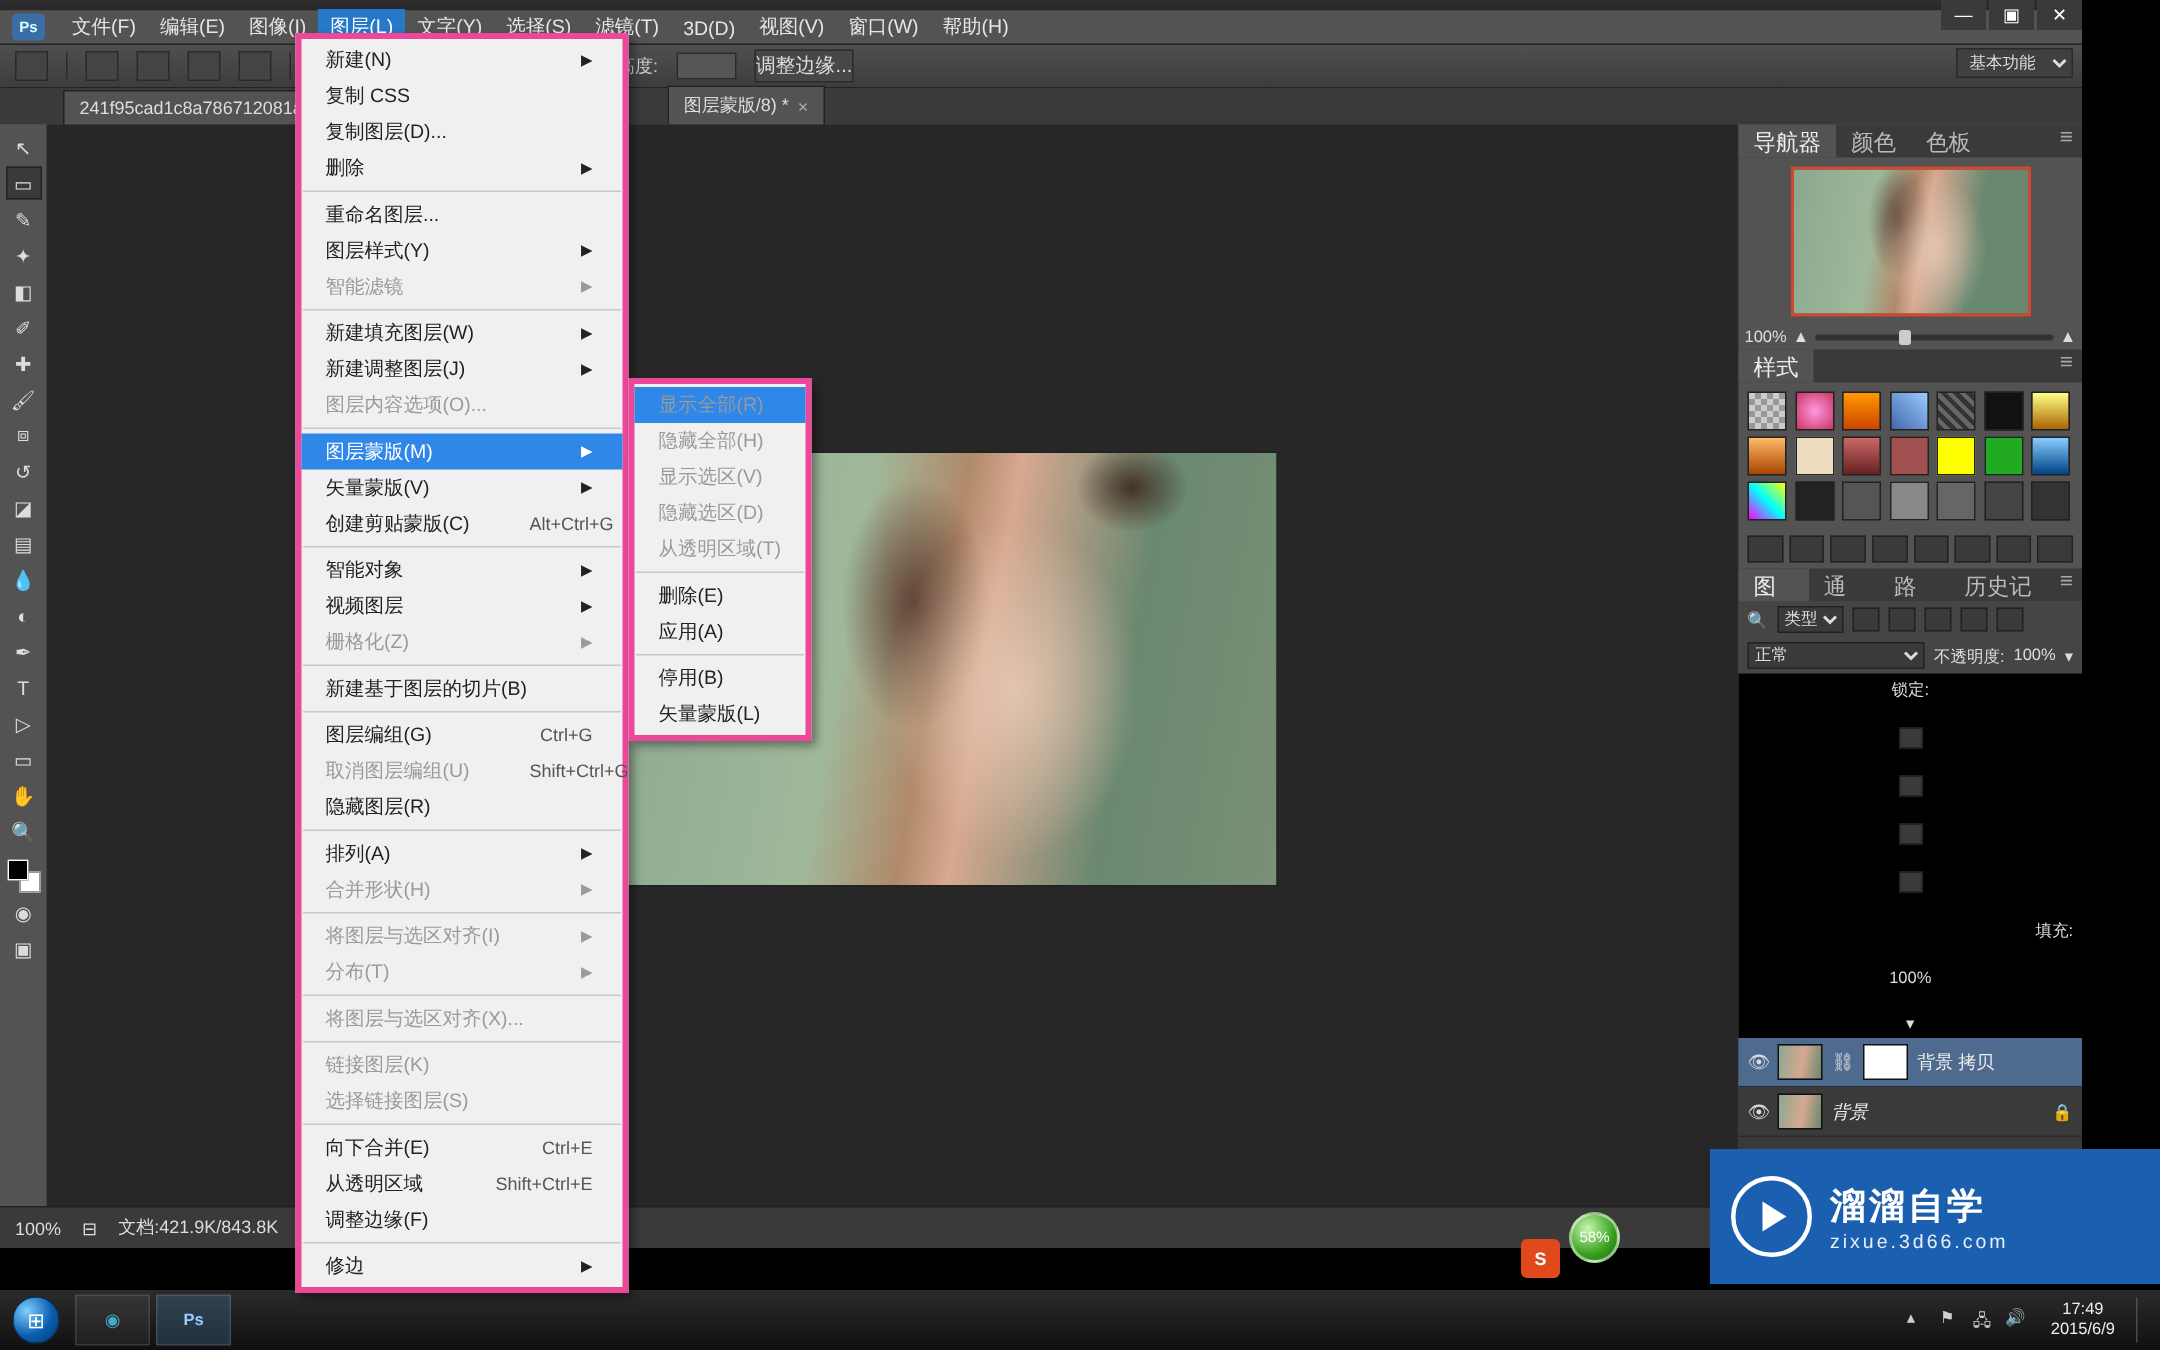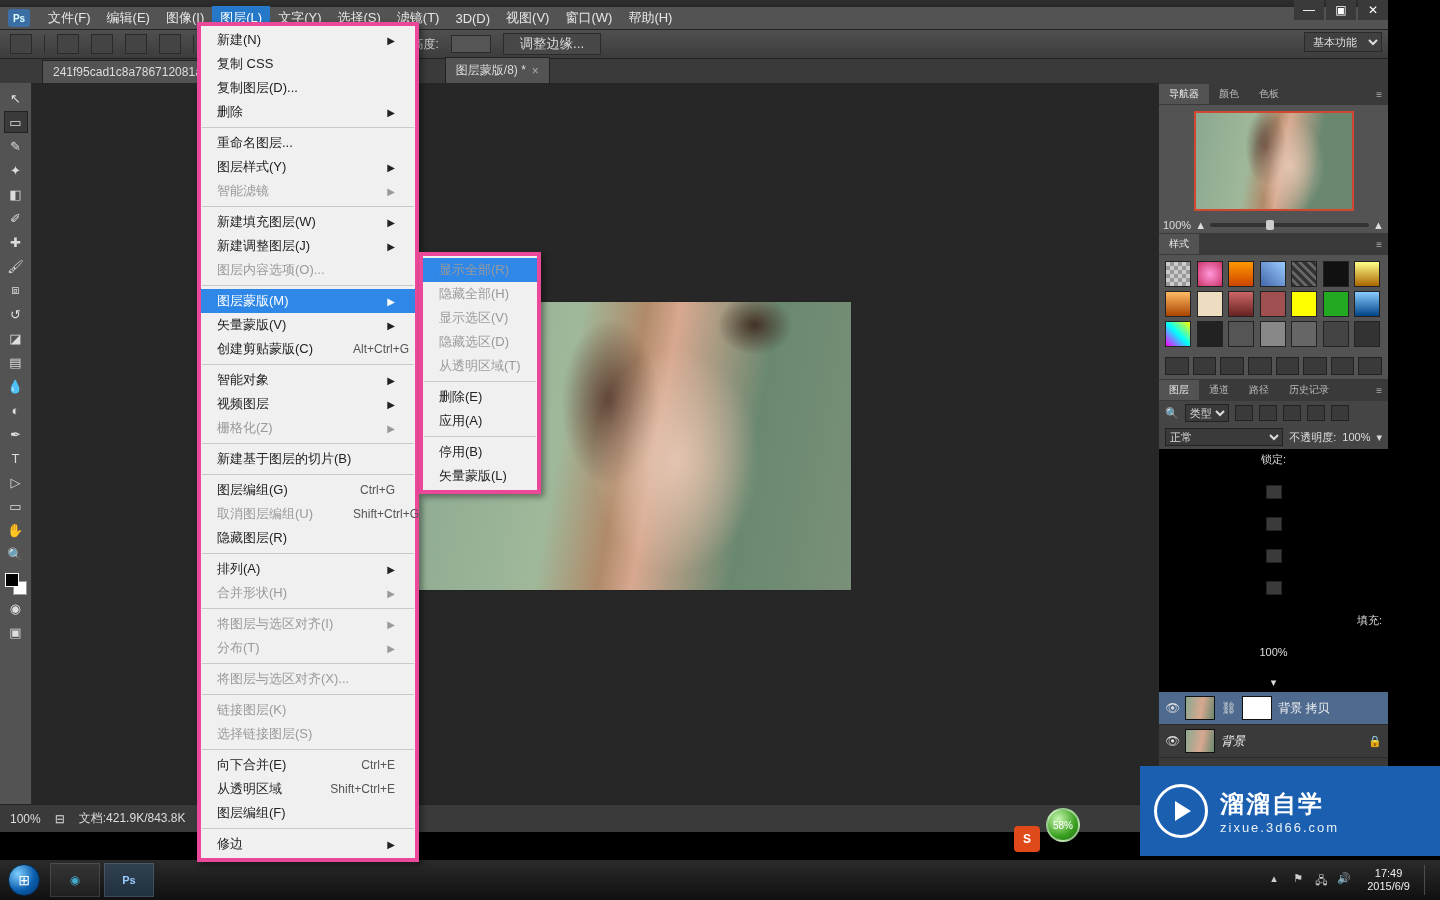--- a/index.html
+++ b/index.html
@@ -12,21 +12,21 @@
 .win-btn { width: 30px; height: 20px; background: #3a3a3a; display: flex; align-items: center; justify-content: center; color: #fff; font-size: 12px; }
 .menubar { height: 22px; background: #535353; display: flex; align-items: center; padding-left: 8px; color: #e6e6e6; font-size: 13px; }
 .menubar .logo { width: 22px; height: 18px; background:#3b6ea5; border-radius:3px; margin-right:10px; display:flex;align-items:center;justify-content:center;font-weight:bold;font-size:10px;color:#dff;}
 .menubar .mitem { padding: 3px 8px; cursor: default; }
 .menubar .mitem.active { background: #2579c8; color:#fff; }
 .optionsbar { height: 30px; background: linear-gradient(#4f4f4f,#3d3d3d); border-top:1px solid #222; border-bottom:1px solid #222; display:flex; align-items:center; padding: 0 10px; gap:12px; color:#ccc; font-size:12px;}
 .optionsbar .ob-icon { width:22px; height:20px; border:1px solid #2a2a2a; background:#444; }
 .optionsbar .ob-sep { width:1px; height:18px; background:#2a2a2a; }
 .optionsbar select { background:#404040; color:#ddd; border:1px solid #2a2a2a; height:20px; font-size:11px; padding:0 8px 0 4px; }
 .optionsbar input.num { width:40px; height:18px; background:#555; border:1px solid #2a2a2a; color:#ddd; font-size:11px; }
-.optionsbar .btn { background:#474747; border:1px solid #2a2a2a; padding:1px 16px; color:#ddd; }
+.optionsbar .btn { background:#474747; border:1px solid #2a2a2a; padding:1px 0; color:#ddd; }
 .workspace-sel { position:absolute; right:6px; top:32px; }
 .tabsbar { height: 24px; background:#3a3a3a; display:flex; align-items:flex-end; padding-left:42px; font-size:12px; color:#ddd;}
 .doctab { padding: 4px 10px; background:#535353; margin-right:2px; border-top:1px solid #222; border-left:1px solid #222; border-right:1px solid #222; display:flex; align-items:center; gap:6px;}
 .doctab .close { color:#aaa; }
 
 
 .main { position: absolute; top: 83px; bottom: 28px; left:0; right:0; display:flex; }
 .toolbar-left { width: 32px; background: #535353; border-right:1px solid #2a2a2a; display:flex; flex-direction:column; align-items:center; padding-top:4px; gap:2px; }
 .tool { width:24px; height:22px; display:flex; align-items:center; justify-content:center; color:#ddd; font-size:13px;}
 .tool.sel { background:#3a3a3a; border:1px solid #222; }
@@ -48,21 +48,21 @@
 .dropdown .row.highlight { background:#2f87e8; color:#fff; }
 .dropdown .row.disabled { color:#9a9a9a; }
 .dropdown .row .sc { margin-left:40px; color:#555; font-size:12px;text-align:center;}
 .dropdown .row .arrow { margin-left:40px; font-size:10px; }
 .dropdown hr { border:none; border-top:1px solid #c8c8c8; margin:3px 1px; }
 .menu1 { top:22px; left:197px; width:222px; }
 .menu2 { top:252px; left:419px; width:122px; }
 
 
 .panels { width:230px; background:#535353; border-left:1px solid #2a2a2a; display:flex; flex-direction:column; }
-.panel-tabs { height:22px; background:#3a3a3a; display:flex; align-items:center; font-size:10px; color:#bbb;}
+.panel-tabs { height:22px; background:#3a3a3a; display:flex; font-size:15px; color:#bbb;}
 .panel-tabs .pt { padding:3px 10px; }
 .panel-tabs .pt.active { background:#535353; color:#eee; }
 .panel-tabs .opts { margin-left:auto; padding-right:6px; color:#aaa;}
 .navigator { padding:6px; }
 .nav-thumb { width:160px; height:100px; margin:0 auto; border:2px solid #d04830; background: linear-gradient(100deg,#8aa890,#a0b89a 35%,#b08a6a 48%,#d8a890 55%,#6a8870 75%); position:relative;}
 .nav-thumb::after{content:"";position:absolute;inset:0;background:
   radial-gradient(ellipse 50px 70px at 60% 55%, rgba(230,200,180,0.9), transparent 70%),
   radial-gradient(ellipse 30px 55px at 45% 35%, rgba(80,50,40,0.85), transparent 70%);}
 .nav-zoom { display:flex; align-items:center; padding:2px 4px; color:#ddd; font-size:11px; gap:4px;}
 .nav-zoom .slider { flex:1; height:4px; background:#333; position:relative; border-radius:2px;}
@@ -432,21 +432,21 @@
       <hr>
       <div class="row">
         <span>向下合并(E)</span>
         <span class="sc">Ctrl+E</span>
       </div>
       <div class="row">
         <span>从透明区域</span>
         <span class="sc">Shift+Ctrl+E</span>
       </div>
       <div class="row">
-        <span>图层编组(F)</span>
+        <span>调整边缘(F)</span>
       </div>
       <hr>
       <div class="row">
         <span>修边</span>
         <span class="arrow">▶</span>
       </div>
     </div>
 
   <div class="dropdown menu2" id="menu2">
       <div class="row highlight disabled">

